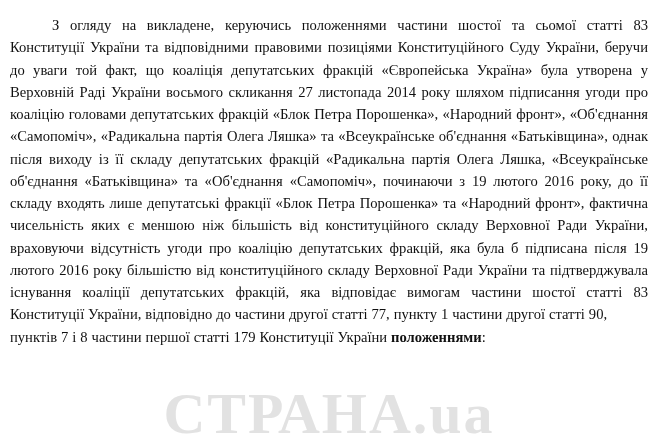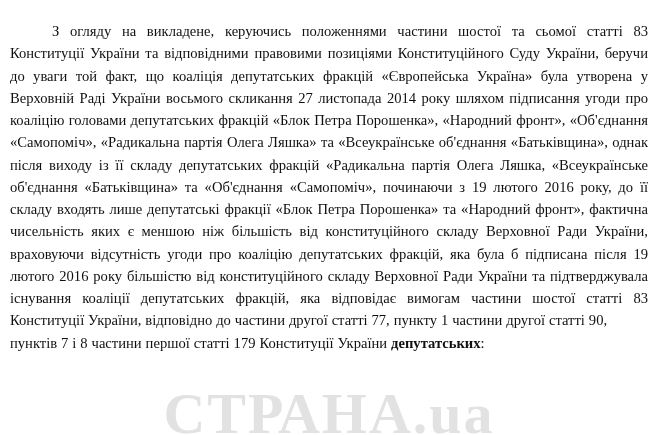--- a/index.html
+++ b/index.html
@@ -12,21 +12,20 @@
     background: #ffffff;
     font-family: "Liberation Serif", "DejaVu Serif", serif;
     overflow: hidden;
     position: relative;
   }
   .page {
     position: absolute;
     inset: 0;
     padding: 14px 10px 0 10px;
     box-sizing: border-box;
-    margin-top: 6px;
   }
   .doc-body {
     font-size: 14.6px;
     line-height: 1.525;
     text-align: justify;
     text-justify: inter-word;
     color: #101010;
     word-spacing: 0.02em;
   }
   .doc-body p {
@@ -54,16 +53,16 @@
     white-space: nowrap;
     line-height: 1;
   }
 </style>
 </head>
 <body>
 
 <div class="page">
   <div class="doc-body">
     <p class="para-indent"><span>З огляду на викладене,  керуючись положеннями частини шостої та сьомої статті 83 Конституції України та відповідними правовими позиціями Конституційного Суду України, беручи до уваги той факт, що коаліція депутатських фракцій «Європейська Україна» була утворена у Верховній Раді України восьмого скликання 27 листопада 2014 року шляхом підписання угоди про коаліцію головами депутатських фракцій «Блок Петра Порошенка», «Народний фронт», «Об'єднання «Самопоміч», «Радикальна партія Олега Ляшка» та «Всеукраїнське об'єднання «Батьківщина», однак після виходу із її складу депутатських фракцій «Радикальна партія Олега Ляшка, «Всеукраїнське об'єднання «Батьківщина» та «Об'єднання «Самопоміч», починаючи з 19 лютого 2016 року, до її складу входять лише депутатські фракції «Блок Петра Порошенка» та «Народний фронт», фактична чисельність яких є меншою ніж більшість від конституційного складу Верховної Ради України,  враховуючи відсутність угоди про коаліцію депутатських фракцій, яка була б підписана після 19 лютого 2016 року більшістю від конституційного складу Верховної Ради України та підтверджувала існування коаліції депутатських фракцій, яка відповідає вимогам частини шостої статті 83 Конституції України,  відповідно до частини другої статті 77, пункту 1 частини другої статті 90,</span></p>
-    <p><span>пунктів 7 і 8 частини першої статті 179 Конституції України </span><span class="bold">депутатських</span><span>:</span></p>
+    <p><span>пунктів 7 і 8 частини першої статті 179 Конституції України </span><span class="bold">положеннями</span><span>:</span></p>
   </div>
   <div class="watermark">СТРАНА.ua</div>
 </div>
 
 </body></html>

